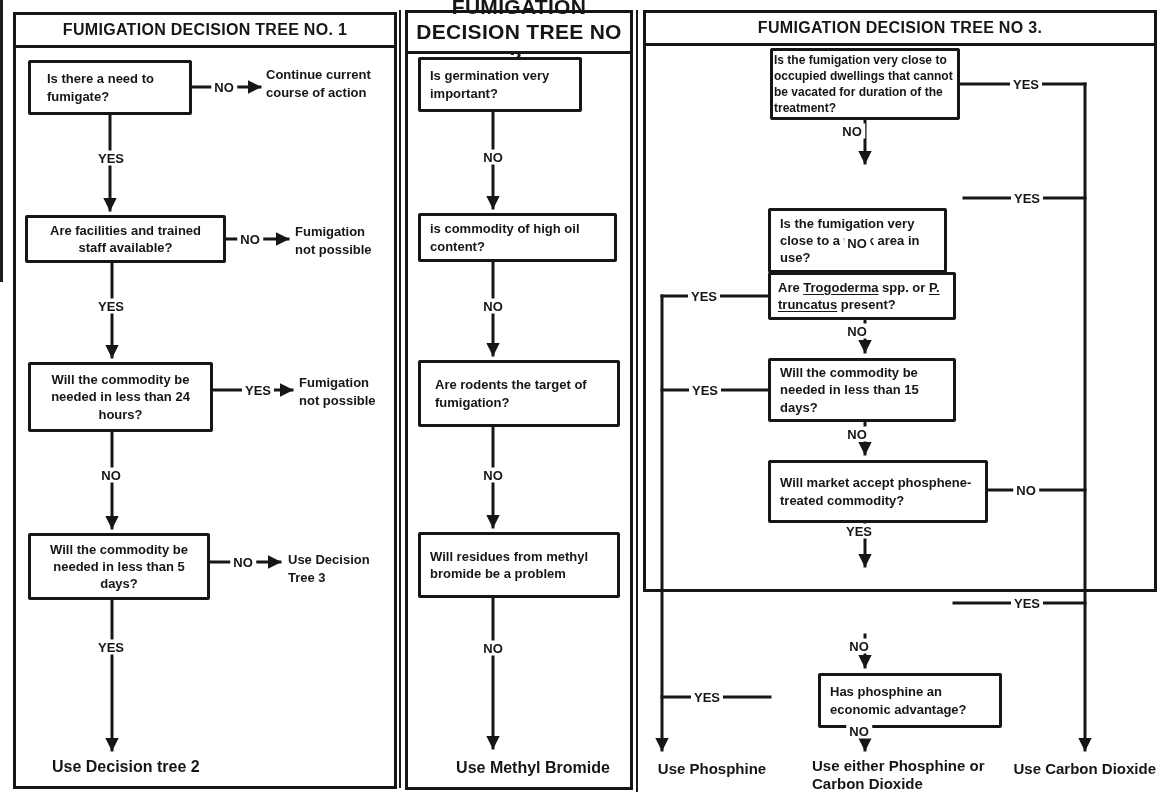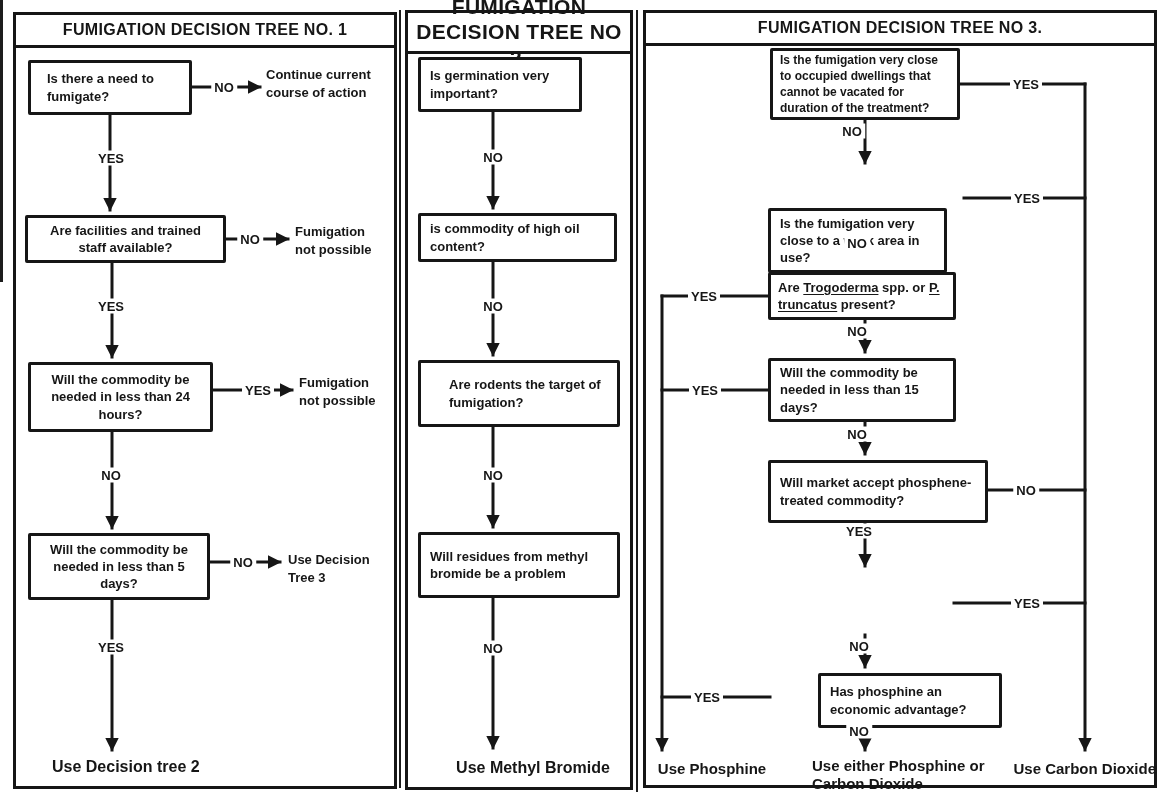--- a/index.html
+++ b/index.html
@@ -43,21 +43,21 @@
   <div class="artifact" style="left:0;top:8;width:3px;height:282px;"></div>
   <div class="artifact" style="left:399px;top:10px;width:2px;height:778px;"></div>
   <div class="artifact" style="left:636px;top:10px;width:2px;height:782px;"></div>
 
   <div class="panel" style="left:13px;top:12px;width:384px;height:777px;">
     <div class="ptitle" style="height:33px;font-size:16px;">FUMIGATION DECISION TREE NO. 1</div>
   </div>
   <div class="panel" style="left:405px;top:10px;width:228px;height:780px;">
     <div class="ptitle" style="height:41px;font-size:21px;">FUMIGATION DECISION TREE NO 2.</div>
   </div>
-  <div class="panel" style="left:643px;top:10px;width:514px;height:778px;">
+  <div class="panel" style="left:643px;top:10px;width:514px;height:582px;">
     <div class="ptitle" style="height:33px;font-size:16px;">FUMIGATION DECISION TREE NO 3.</div>
   </div>
 
   <svg class="wires" width="1169" height="807" viewBox="0 0 1169 807">
     <defs>
       <marker id="ah" viewBox="0 0 10 10" refX="9" refY="5" markerWidth="4.6" markerHeight="4.6" orient="auto-start-reverse">
         <path d="M0,0 L10,5 L0,10 z" fill="#161616"></path>
       </marker>
     </defs>
     <g stroke="#161616" stroke-width="3" fill="none" stroke-linecap="square">
@@ -130,33 +130,33 @@
   <div class="node" style="left:418px;top:57px;width:164px;height:55px;">
     <span>Is germination very important?</span>
   </div>
   <div class="lbl" style="left:493px;top:157px;">NO</div>
 
   <div class="node" style="left:418px;top:213px;width:199px;height:49px;">
     <span>is commodity of high oil content?</span>
   </div>
   <div class="lbl" style="left:493px;top:306px;">NO</div>
 
-  <div class="node" style="left:418px;top:360px;width:202px;height:67px;padding-left:28px;">
+  <div class="node" style="left:418px;top:360px;width:202px;height:67px;padding-left:14px;">
     <span>Are rodents the target of fumigation?</span>
   </div>
   <div class="lbl" style="left:493px;top:475px;">NO</div>
 
   <div class="node" style="left:418px;top:532px;width:202px;height:66px;">
     <span>Will residues from methyl bromide be a problem</span>
   </div>
   <div class="lbl" style="left:493px;top:648px;">NO</div>
 
   <div class="term" style="left:443px;top:759px;width:180px;text-align:center;font-size:16px;">Use Methyl Bromide</div>
 
-  <div class="node small" style="left:770px;top:48px;width:190px;height:72px;padding:3px 7px;">
+  <div class="node small" style="left:770px;top:48px;width:190px;height:72px;padding:3px 1px;">
     <span>Is the fumigation very close to occupied dwellings that cannot be vacated for duration of the treatment?</span>
   </div>
   <div class="lbl" style="left:1026px;top:84px;">YES</div>
   <div class="lbl" style="left:852px;top:131px;">NO</div>
 
   <div class="node" style="left:768px;top:168px;width:179px;height:65px;margin-top:40px;">
     <span>Is the fumigation very close to a work area in use?</span>
   </div>
   <div class="lbl" style="left:1027px;top:198px;">YES</div>
   <div class="lbl" style="left:857px;top:243px;">NO</div>

